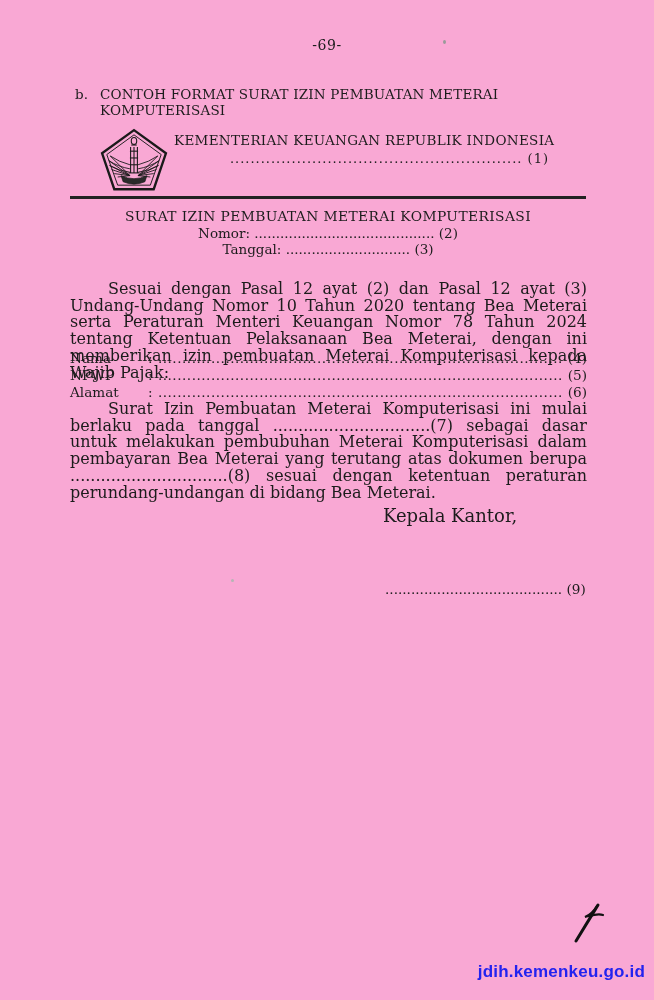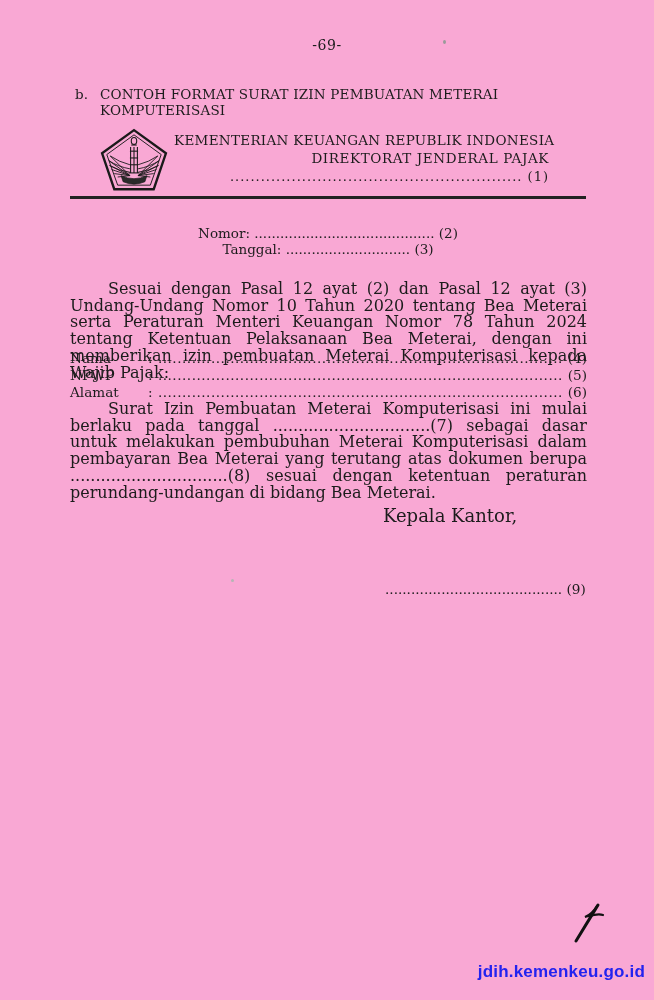--- a/index.html
+++ b/index.html
@@ -143,27 +143,27 @@
             <path d="M44,44 L56,44"></path>
             <path d="M44,54 L56,54"></path>
           <path d="M42,66 L58,66"></path>
         </g>
 
         <path d="M31,70 Q50,79 69,70 L66,79 Q50,86 34,79 Z" fill="#2a2a2a" stroke="#1a1a1a" stroke-width="1"></path>
       </svg>
     </div>
     <div class="lh-text">
       <div class="lh-line1">KEMENTERIAN KEUANGAN REPUBLIK INDONESIA</div>
-      <div class="lh-line2">DIREKTORAT JENDERAL PAJAK</div>
       <div class="lh-dots">......................................................... (1)</div>
     </div>
   </div>
 
   <div class="rule"></div>
 
+  <div class="letter-title">SURAT IZIN PEMBUATAN METERAI KOMPUTERISASI</div>
   <div class="nomor-line">Nomor: .......................................... (2)</div>
   <div class="tanggal-line">Tanggal: ............................. (3)</div>
 
   <div class="para para-1">Sesuai dengan Pasal 12 ayat (2) dan Pasal 12 ayat (3) Undang-Undang Nomor 10 Tahun 2020 tentang Bea Meterai serta Peraturan Menteri Keuangan Nomor 78 Tahun 2024 tentang Ketentuan Pelaksanaan Bea Meterai, dengan ini memberikan izin pembuatan Meterai Komputerisasi kepada Wajib Pajak:</div>
 
   <div class="fields">
     <div class="field-row">
       <span class="field-label">Nama</span>
       <span class="field-dots">: ....................................................................................................................</span>
       <span class="field-num">(4)</span>

